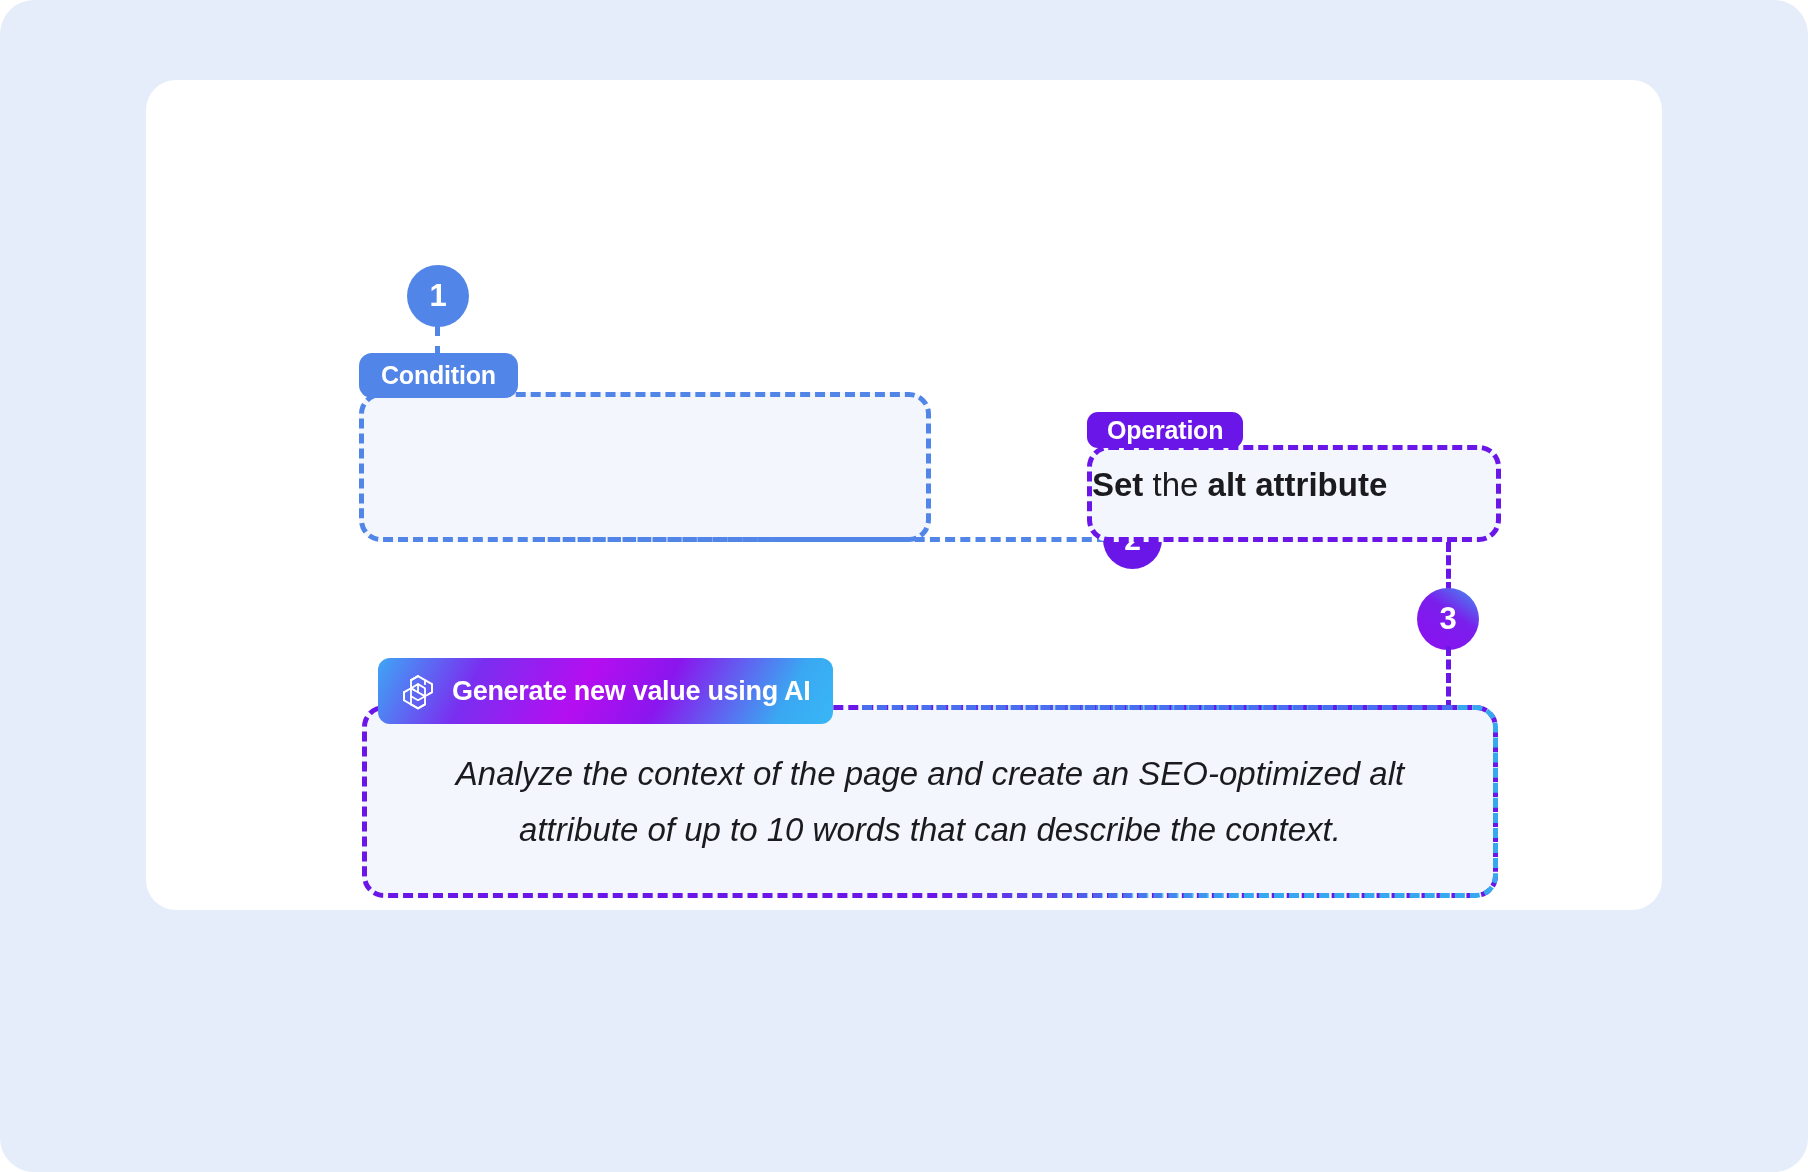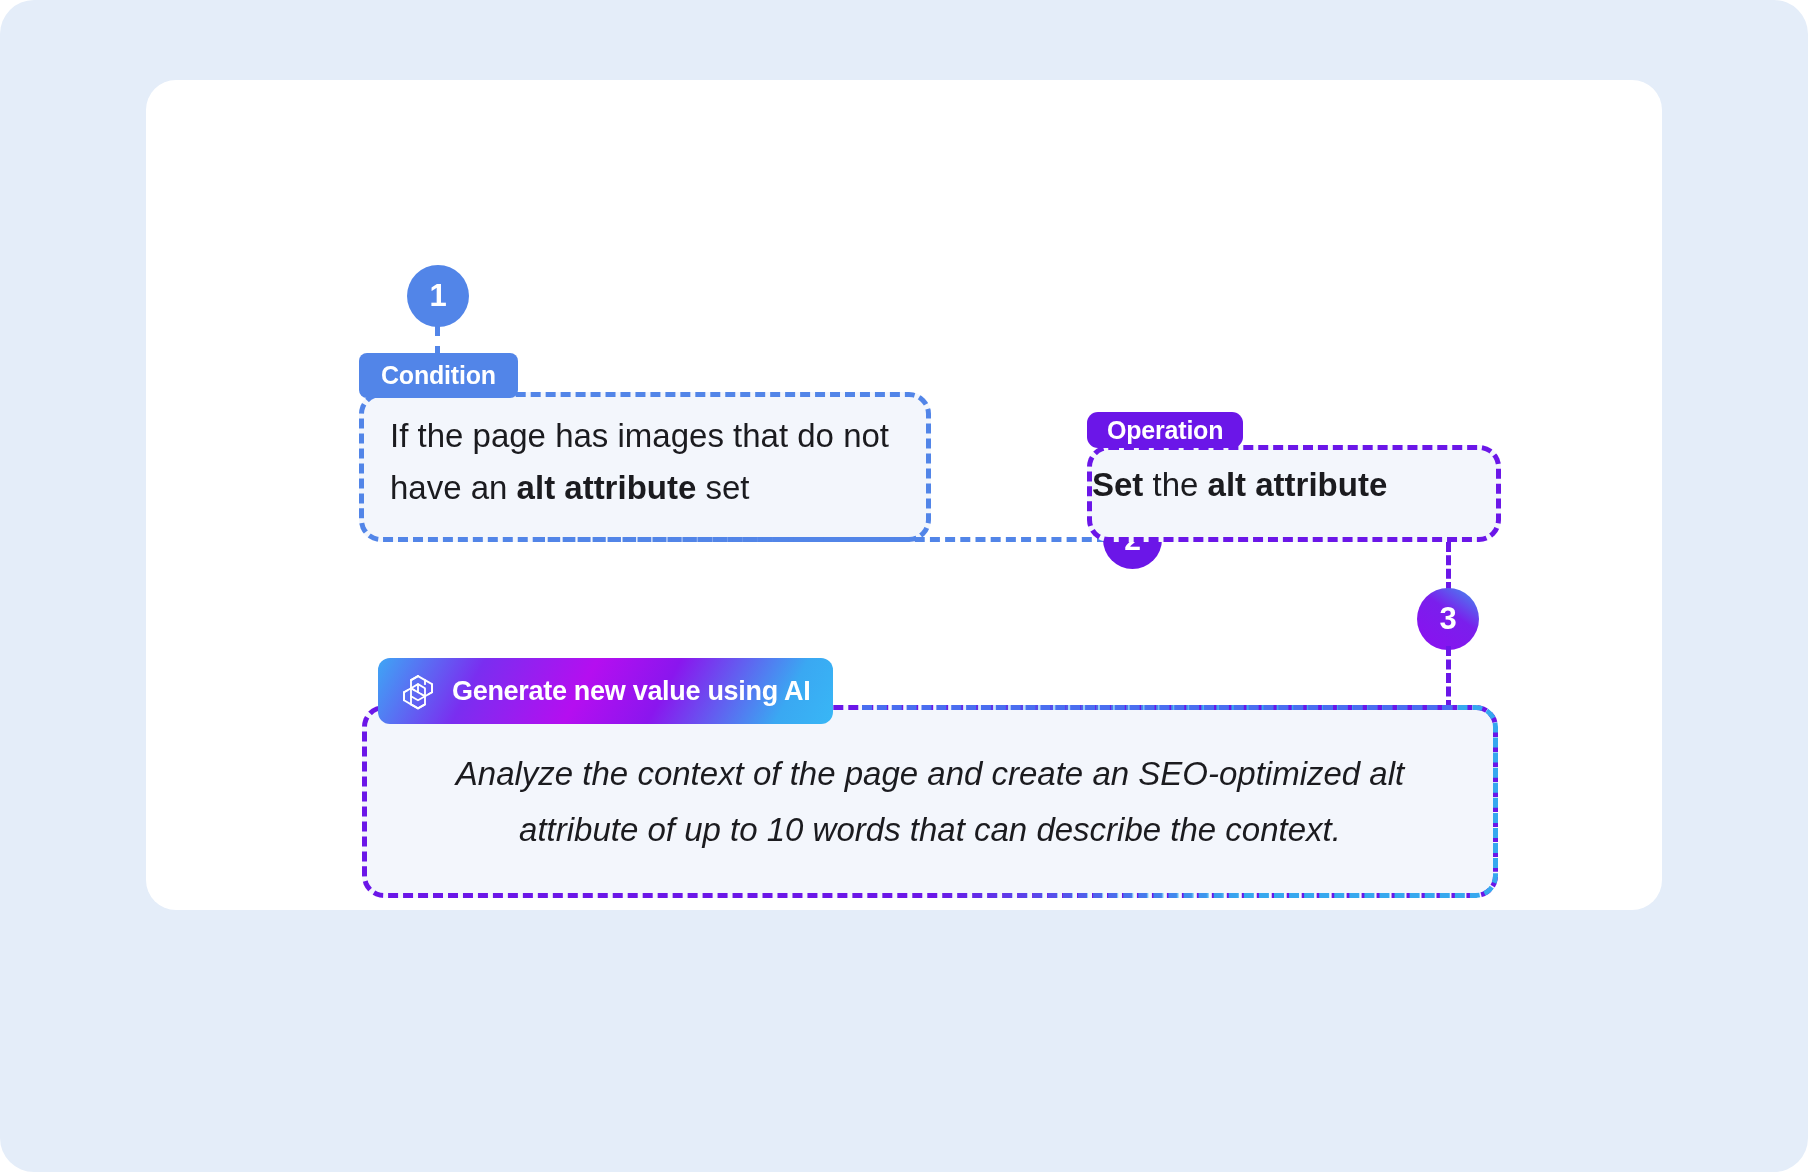--- a/index.html
+++ b/index.html
@@ -97,21 +97,21 @@
     white-space: nowrap;
     box-sizing: border-box;
   }
 
   .badge-condition {
     left: 213px;
     top: 273px;
     height: 45px;
     padding: 16px 22px;
     background: #5285e8;
-    border-radius: 8px;
+    border-radius: 13px;
     font-size: 25px;
     letter-spacing: -0.2px;
   }
 
   .badge-operation {
     left: 941px;
     top: 332px;
     height: 36px;
     padding: 0 20px;
     background: #6b16e8;
@@ -278,21 +278,20 @@
 
     <div class="step step-1">
       <span>1</span>
     </div>
     <div class="conn conn-1"></div>
 
     <div class="flow-box box-condition"></div>
     <div class="badge badge-condition">
       <span>Condition</span>
     </div>
-    <div class="body-text text-condition"><span>If the page has images that do not have an </span><b>alt attribute</b><span> set</span></div>
 
     <div class="conn conn-2a"></div>
     <div class="step step-2">
       <span>2</span>
     </div>
     <div class="conn conn-2b"></div>
 
     <div class="flow-box box-operation"></div>
     <div class="badge badge-operation">
       <span>Operation</span>

